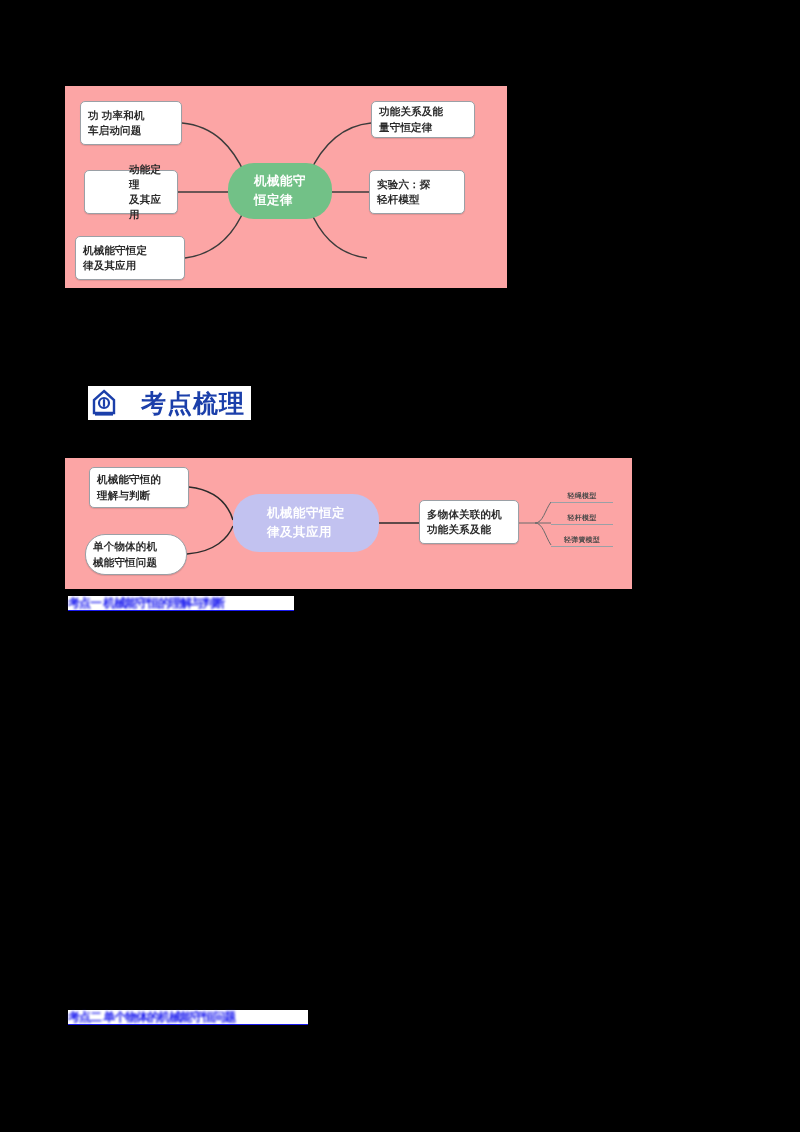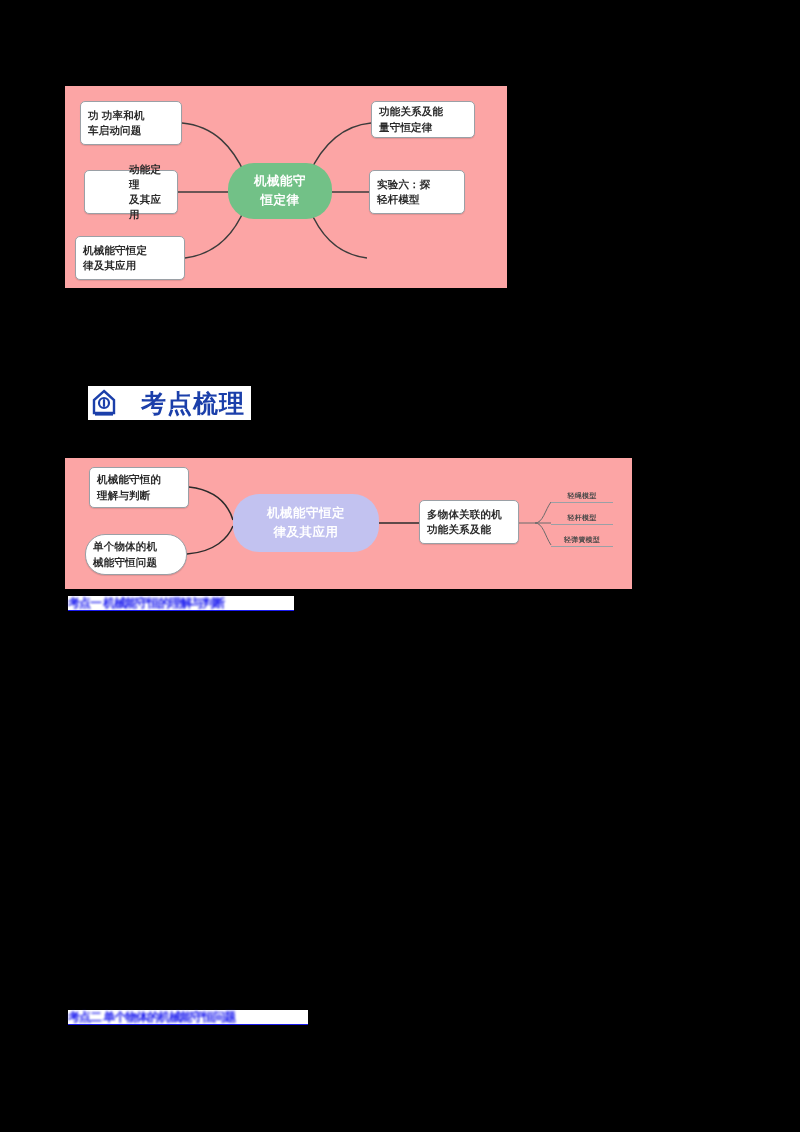--- a/index.html
+++ b/index.html
@@ -55,21 +55,21 @@
 
   .node-center {
     position: absolute;
     box-sizing: border-box;
     border-radius: 26px;
     color: #ffffff;
     font-weight: bold;
     display: flex;
     align-items: center;
     justify-content: center;
-    text-align: center;
+    text-align: left;
     white-space: pre-line;
     line-height: 1.5;
     letter-spacing: .5px;
   }
 
   #fig1-center {
     left: 228px;
     top: 163px;
     width: 104px;
     height: 56px;

